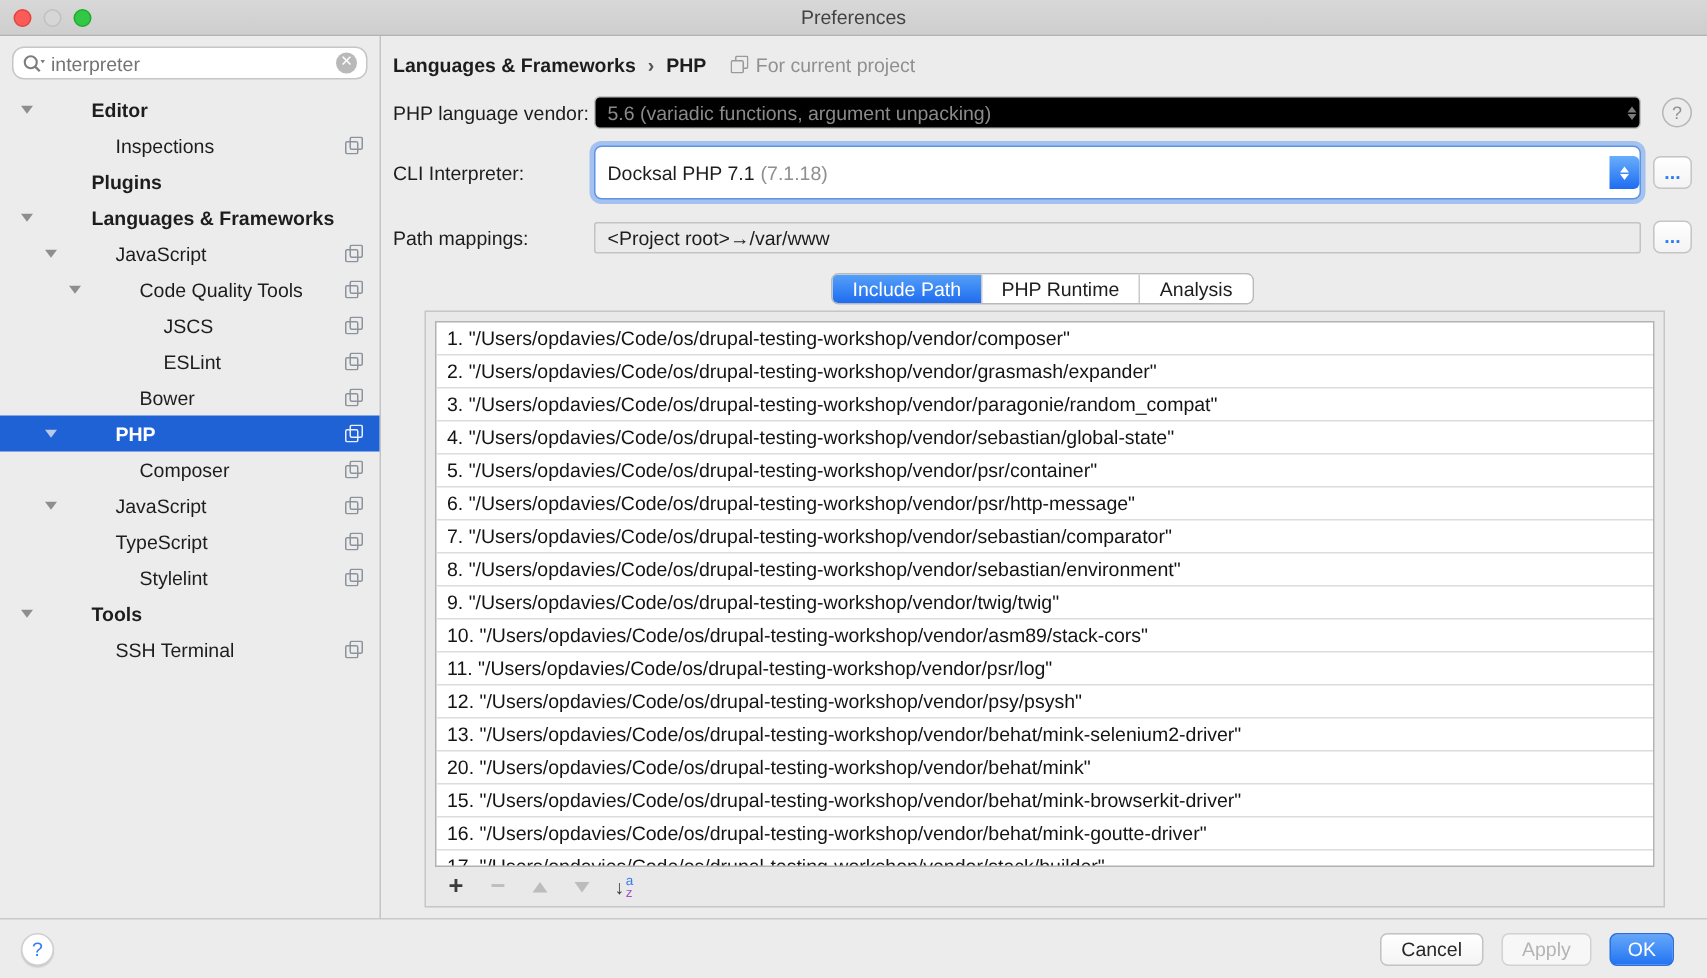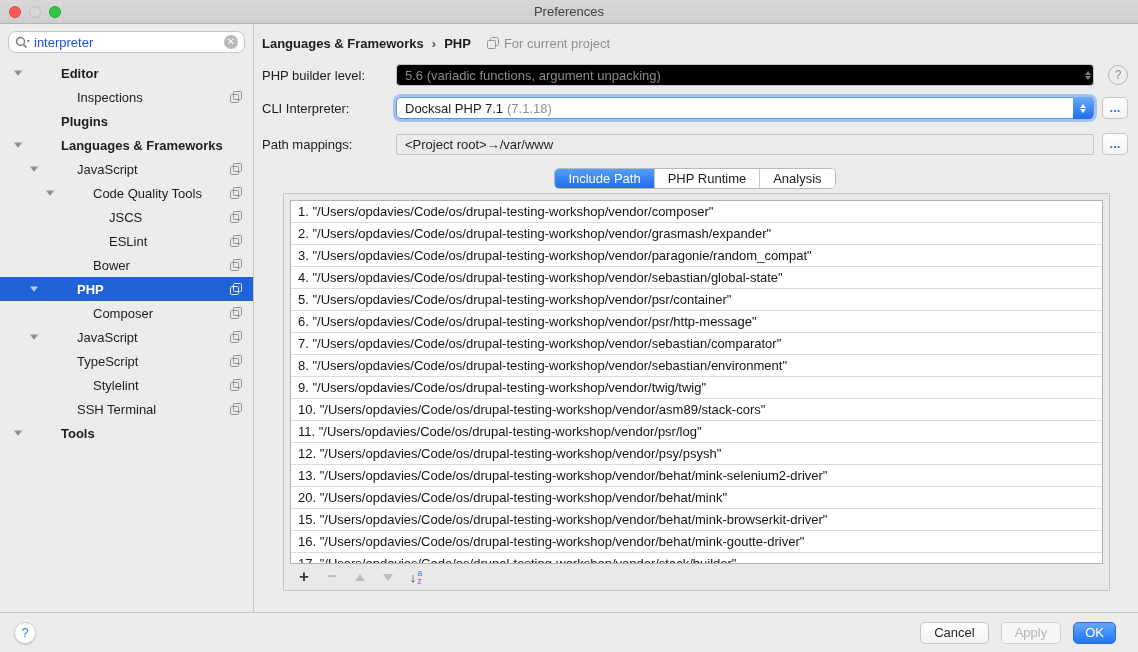--- a/index.html
+++ b/index.html
@@ -22,21 +22,21 @@
   .app { display:flex; height:588px; }
 
   
   .sidebar { width:254px; background:#ececec; border-right:1px solid #c4c4c4;
              padding-top:7px; flex:none; }
   .searchbox { margin:0 8px 8px 8px; height:22px; background:#fff;
                border:1px solid #c6c6c6; border-radius:8px;
                display:flex; align-items:center; padding:0 6px; }
   .searchbox .mag { display:flex; align-items:center; color:#7d7d7d; flex:none; }
   .searchbox input { border:none; outline:none; flex:1; font-size:13px;
-                     font-family:"Liberation Sans",sans-serif; color:#1d4ed8;
+                     font-family:"Liberation Sans",sans-serif; color:#737373;
                      background:transparent; margin-left:4px; }
   .clear-btn { width:14px; height:14px; border-radius:50%; background:#b9b9b9;
                color:#fff; font-size:10px; line-height:14px; text-align:center;
                flex:none; cursor:default; }
 
   .tree { margin-top:3px; }
   .tree-row { height:24px; display:flex; align-items:center; cursor:default;gap:28px; }
   .tree-row .tree-arrow { width:19px; flex:none; color:#8e8e8e; display:flex; align-items:center; }
   .tree-row .tree-label { white-space:nowrap; }
   .tree-row .tree-icon { margin-left:auto; margin-right:11px; color:#8d939b; display:flex; }
@@ -57,21 +57,21 @@
   .field-row { display:flex; align-items:center; margin-top:11px; }
   .field-label { width:134px; flex:none; }
   .field-slot { flex:1; display:flex; align-items:center; }
   .trail { width:34px; flex:none; display:flex; justify-content:flex-end; }
 
   .dd-disabled { flex:1; height:22px; background:#000000; border:1px solid #c3c3c3;
                  border-radius:4px; display:flex; align-items:center; padding:0 2px 0 8px;
                  color:#8a8a8a; }
   .dd-disabled .updown { margin-left:auto; color:#7b7b7b; }
 
-  .dd-focused { flex:1; height:22px; background:#fff; border:1px solid #5b93e8;
+  .dd-focused { flex:1; height:36px; background:#fff; border:1px solid #5b93e8;
                 border-radius:5px; display:flex; align-items:center; padding-left:8px;
                 box-shadow:0 0 0 3px rgba(93,150,240,.5); position:relative; }
   .dd-focused .ver { color:#8f8f8f; margin-left:4px; }
   .stepper-blue { margin-left:auto; width:20px; height:22px; border-radius:0 4px 4px 0;
                   background:linear-gradient(#68aefb,#1e6cf2); color:#fff;
                   display:flex; align-items:center; justify-content:center; }
 
   .txt-field { flex:1; height:21px; background:#ebebeb; border:1px solid #c3c3c3;
                border-radius:2px; display:flex; align-items:center; padding:0 8px;
                color:#1d1d1d; }
@@ -350,42 +350,42 @@
             </svg>
     </span>
     <span class="tree-label">Stylelint</span>
     <span class="tree-icon" style="visibility: visible;">
       <svg width="12" height="12" viewBox="0 0 12 12">
               <rect x="3.5" y="0.5" width="8" height="8" rx="1" fill="none" stroke="currentColor"></rect>
               <rect x="0.5" y="3.5" width="8" height="8" rx="1" fill="none" stroke="currentColor"></rect>
             </svg>
     </span>
   </div>
-        <div class="tree-row" style="padding-left: 30px;">
-    <span class="tree-arrow" style="visibility: hidden;">
-      <svg width="8" height="8" viewBox="0 0 8 8">
-              <path d="M0 1.5 L8 1.5 L4 6.8 Z" fill="currentColor"></path>
-            </svg>
-    </span>
-    <span class="tree-label">SSH Terminal</span>
-    <span class="tree-icon" style="visibility: visible;">
-      <svg width="12" height="12" viewBox="0 0 12 12">
-              <rect x="3.5" y="0.5" width="8" height="8" rx="1" fill="none" stroke="currentColor"></rect>
-              <rect x="0.5" y="3.5" width="8" height="8" rx="1" fill="none" stroke="currentColor"></rect>
-            </svg>
-    </span>
-  </div>
         <div class="tree-row bold" style="padding-left: 14px;">
     <span class="tree-arrow" style="visibility: visible;">
       <svg width="8" height="8" viewBox="0 0 8 8">
               <path d="M0 1.5 L8 1.5 L4 6.8 Z" fill="currentColor"></path>
             </svg>
     </span>
     <span class="tree-label">Tools</span>
     <span class="tree-icon" style="visibility: hidden;">
+      <svg width="12" height="12" viewBox="0 0 12 12">
+              <rect x="3.5" y="0.5" width="8" height="8" rx="1" fill="none" stroke="currentColor"></rect>
+              <rect x="0.5" y="3.5" width="8" height="8" rx="1" fill="none" stroke="currentColor"></rect>
+            </svg>
+    </span>
+  </div>
+        <div class="tree-row" style="padding-left: 30px;">
+    <span class="tree-arrow" style="visibility: hidden;">
+      <svg width="8" height="8" viewBox="0 0 8 8">
+              <path d="M0 1.5 L8 1.5 L4 6.8 Z" fill="currentColor"></path>
+            </svg>
+    </span>
+    <span class="tree-label">SSH Terminal</span>
+    <span class="tree-icon" style="visibility: visible;">
       <svg width="12" height="12" viewBox="0 0 12 12">
               <rect x="3.5" y="0.5" width="8" height="8" rx="1" fill="none" stroke="currentColor"></rect>
               <rect x="0.5" y="3.5" width="8" height="8" rx="1" fill="none" stroke="currentColor"></rect>
             </svg>
     </span>
   </div>
       </div>
   </div>
 
   <div class="main">
@@ -399,21 +399,21 @@
           <svg width="12" height="12" viewBox="0 0 12 12">
               <rect x="3.5" y="0.5" width="8" height="8" rx="1" fill="none" stroke="currentColor"></rect>
               <rect x="0.5" y="3.5" width="8" height="8" rx="1" fill="#ececec" stroke="currentColor"></rect>
             </svg>
         </span>
         <span>For current project</span>
       </span>
     </div>
 
     <div class="field-row">
-      <span class="field-label">PHP builder level:</span>
+      <span class="field-label">PHP language vendor:</span>
       <div class="field-slot">
         <div class="dd-disabled">
           <span>5.6 (variadic functions, argument unpacking)</span>
           <span class="updown">
               <i class="up"></i>
               <i class="dn"></i>
             </span>
         </div>
       </div>
       <div class="trail">

